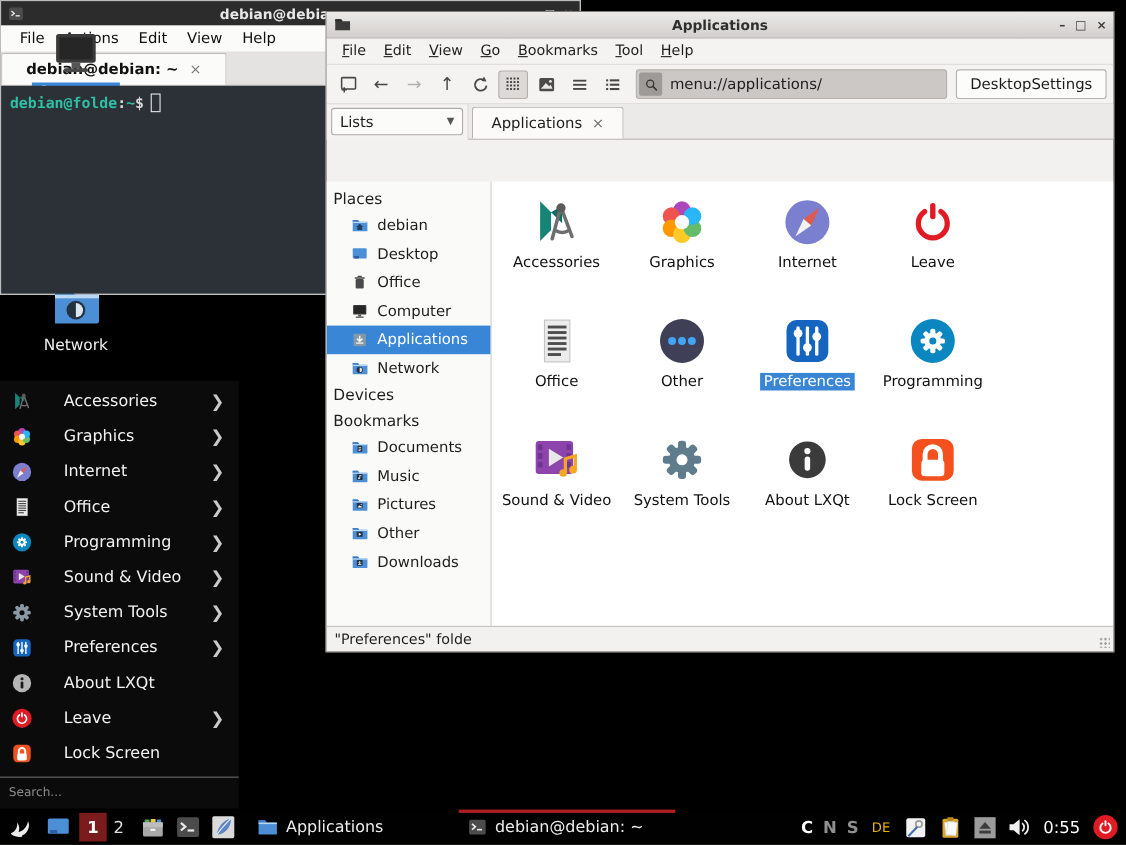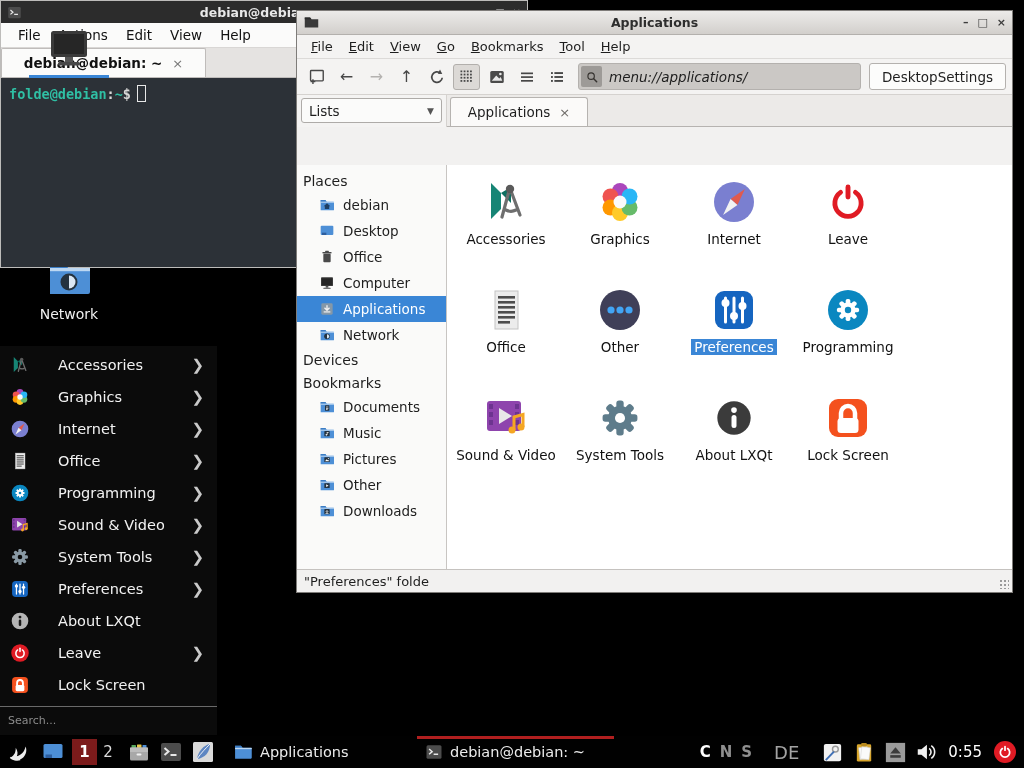--- a/index.html
+++ b/index.html
@@ -27,27 +27,27 @@
   #fm { left:296px; top:10px; width:717px; height:583px; z-index:10; display:flex; flex-direction:column; }
   .fm-menubar { height:24px; display:flex; align-items:center; background:#f4f3f2; border-bottom:1px solid #dcdad8;
     font-size:13px; color:#1e1e1e; padding-left:6px; }
   .fm-menubar .mi { padding:2px 8px; }
   .fm-menubar .mi::first-letter { text-decoration:underline; }
   .fm-toolbar { height:36px; display:flex; align-items:center; background:#f4f3f2; border-bottom:1px solid #d5d2cf; padding:0 6px; gap:3px; }
   .tbtn { width:27px; height:26px; display:flex; align-items:center; justify-content:center; color:#474747; font-size:16px; border-radius:3px; }
   .tbtn.disabled { color:#b4b2b0; }
   .tbtn.pressed { background:#dcd9d6; border:1px solid #b2afac; }
   .addr { flex:1; height:27px; margin:0 5px; background:#cbc8c5; border:1px solid #b4b1ae; border-radius:3px;
-    display:flex; align-items:center; padding:2px;font-style:italic; }
+    display:flex; align-items:center; padding:2px; }
   .addr .chip { width:21px; height:21px; background:#9d9a97; border-radius:2px; display:flex; align-items:center; justify-content:center; color:#35322f; }
   .addr .atext { font-size:13.5px; color:#1e1e1e; padding-left:7px; }
   .btn-desktopsettings { height:27px; padding:0 12px; background:#fcfcfb; border:1px solid #b4b1ae; border-radius:3px;
     font-size:13.5px; color:#1e1e1e; display:flex; align-items:center; }
   .fm-subhead { height:32px; display:flex; background:#f4f3f2; }
-  .lists-cell { width:150px; padding:3px 4px; border-right:1px solid #d5d2cf; }
+  .lists-cell { width:129px; padding:3px 4px; border-right:1px solid #d5d2cf; }
   .combo { height:25px; background:#fbfbfa; border:1px solid #aeaba8; border-radius:3px; display:flex; align-items:center;
     font-size:13.5px; color:#1e1e1e; padding:0 7px; }
   .combo .caret { margin-left:auto; font-size:9px; color:#555; }
   .tabs-cell { flex:1; display:flex; align-items:flex-end; border-bottom:1px solid #b6b3b0; background:#eceae8; }
   .fm-tab { height:29px; width:138px; margin-left:3px; background:#fbfaf9; border:1px solid #b6b3b0; border-bottom:none;
     border-radius:3px 3px 0 0; display:flex; align-items:center; justify-content:center; gap:9px; font-size:13.5px; color:#1e1e1e; }
   .fm-tab .x { color:#6e6b68; font-size:13px; }
   .fm-body { flex:1; display:flex; min-height:0;margin-top:38px; }
   .fm-side { width:150px; background:#fafaf9; border-right:1px solid #c8c5c2; padding-top:4px; font-size:13.5px; color:#1e1e1e; overflow:hidden; }
   .side-head { padding:4px 6px 3px 6px; font-size:14px; }
@@ -99,21 +99,21 @@
     display:flex; align-items:center; }
   .tb-ic { display:flex; align-items:center; justify-content:center; }
   .ws1 { width:25px; height:26px; margin-left:7px; background:#7c1b1b; color:#fff; font-weight:bold; font-size:15px;
     display:flex; align-items:center; justify-content:center; }
   .ws2 { width:22px; height:26px; color:#dcdcdc; font-size:15px; display:flex; align-items:center; justify-content:center; }
   .task { height:32px; display:flex; align-items:center; gap:7px; padding:0 8px; color:#ececec; font-size:14.5px; position:relative; }
   .task.active::before { content:""; position:absolute; left:0; right:0; top:0; height:3px; background:#b01f1f; }
   .tray { margin-left:auto; display:flex; align-items:center; gap:9px; padding-right:7px; }
   .kbd-led { font-weight:bold; font-size:15px; }
   .led-on { color:#fff; } .led-off { color:#8f8f8f; }
-  .layout { color:#a3a3a3; font-size:18px; margin:0 13px; }
+  .layout { color:#eab308; font-size:12px; margin:0 3px; }
   .clock { color:#fff; font-size:15px; margin:0 2px; }
 </style>
 </head>
 <body>
 
 <svg width="0" height="0" style="position:absolute">
   <defs>
     <symbol id="i-folder" viewBox="0 0 48 48">
       <path d="M5 9h14l4 5h20a2 2 0 0 1 2 2v22a2 2 0 0 1-2 2H5z" fill="#4d8fd6"></path>
       <path d="M5 9h14l4 5H5z" fill="#3c7dc4"></path>
@@ -655,21 +655,21 @@
     <span class="mi">Help</span>
   </div>
   <div class="term-tabs">
     <div class="term-tab">
       <span>debian@debian: ~</span>
       <span class="x">×</span>
     </div>
   </div>
   <div class="term-content">
     <div class="promptline">
-      <span class="p-user">folde@debian</span><span class="p-plain">:</span><span class="p-path">~</span><span class="p-plain">$</span><span class="cursor"></span>
+      <span class="p-user">debian@folde</span><span class="p-plain">:</span><span class="p-path">~</span><span class="p-plain">$</span><span class="cursor"></span>
     </div>
     <div class="term-scroll">
       <span class="sarrow">▲</span>
       <span class="sarrow">▼</span>
     </div>
   </div>
 </div>
 
 <div id="appmenu">
   <div class="am-item">

